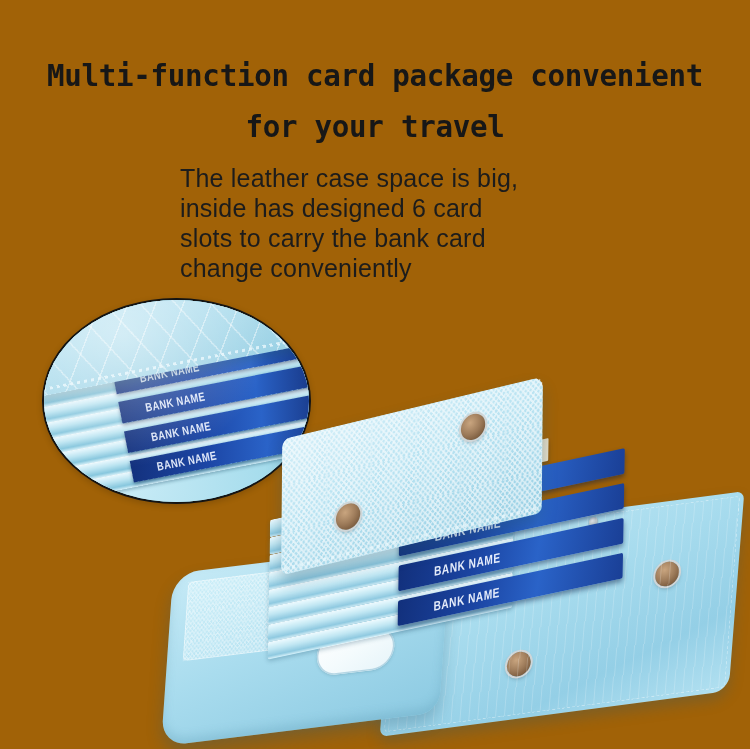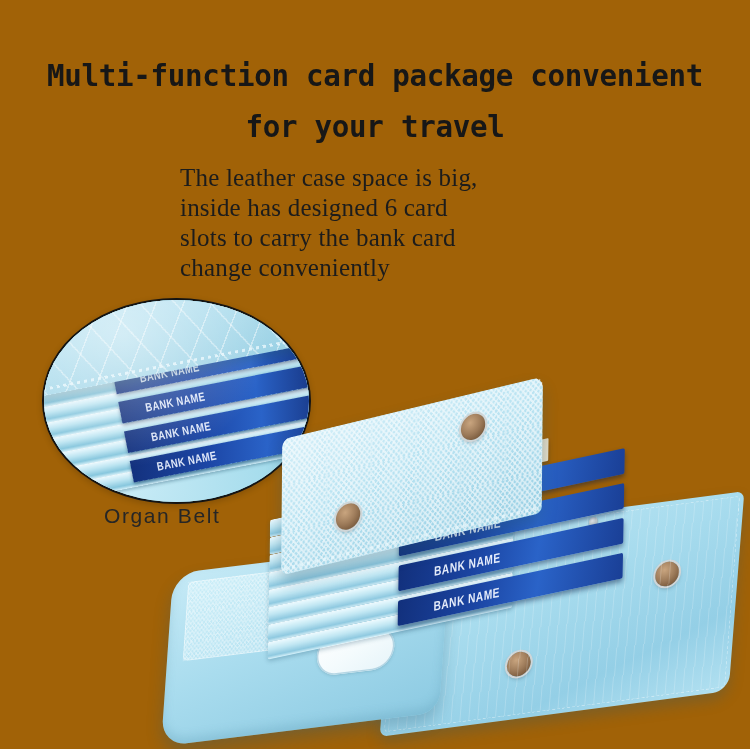--- a/index.html
+++ b/index.html
@@ -22,21 +22,21 @@
     line-height:51px;
     letter-spacing:-0.3px;
     color:#171717;
     transform:scaleX(0.94);
     transform-origin:center top;
     white-space:pre-line;
   }
   .subcopy{
     position:absolute;left:180px;top:163px;width:420px;
     text-align:left;
-    font-family:Liberation Serif, serif;
+    font-family:Liberation Sans, sans-serif;
     font-weight:400;
     font-size:25px;
     line-height:30px;
     letter-spacing:0.2px;
     color:#1c1c1c;
     white-space:pre-line;
   }
   .caption{
     position:absolute;left:104px;top:504px;
     font-family:"Liberation Sans",sans-serif;
@@ -280,21 +280,20 @@
           <span>BANK NAME</span>
         </div>
       </div>
 
       <div class="ins-note"></div>
       <div class="ins-flap"></div>
       <div class="ins-gloss"></div>
     </div>
   </div>
 
-  <div class="caption">Organ Belt</div>
 
   <div class="product">
 
     <div class="shadow-ground"></div>
 
     <div class="lining">
       <div class="rivet" style="left:30px;top:88px;width:9px;height:9px"></div>
       <div class="rivet" style="left:196px;top:6px;width:9px;height:9px"></div>
       <div class="snap" style="left:124px;top:130px;width:24px;height:24px"></div>
       <div class="snap" style="left:268px;top:60px;width:24px;height:24px"></div>

